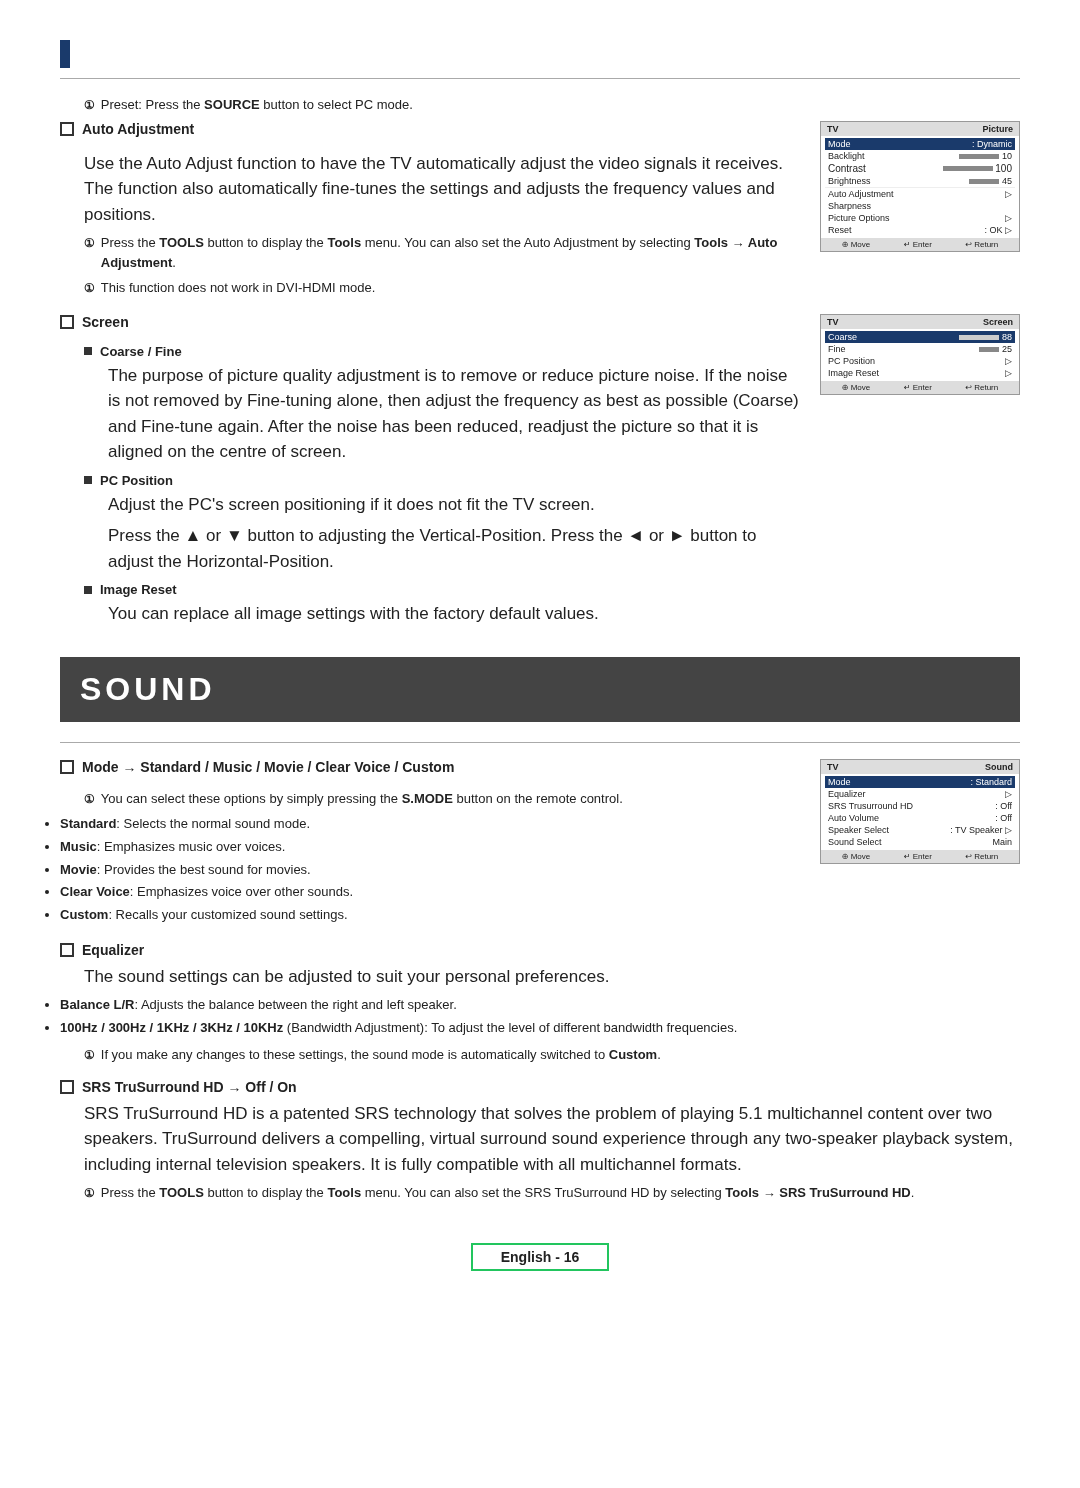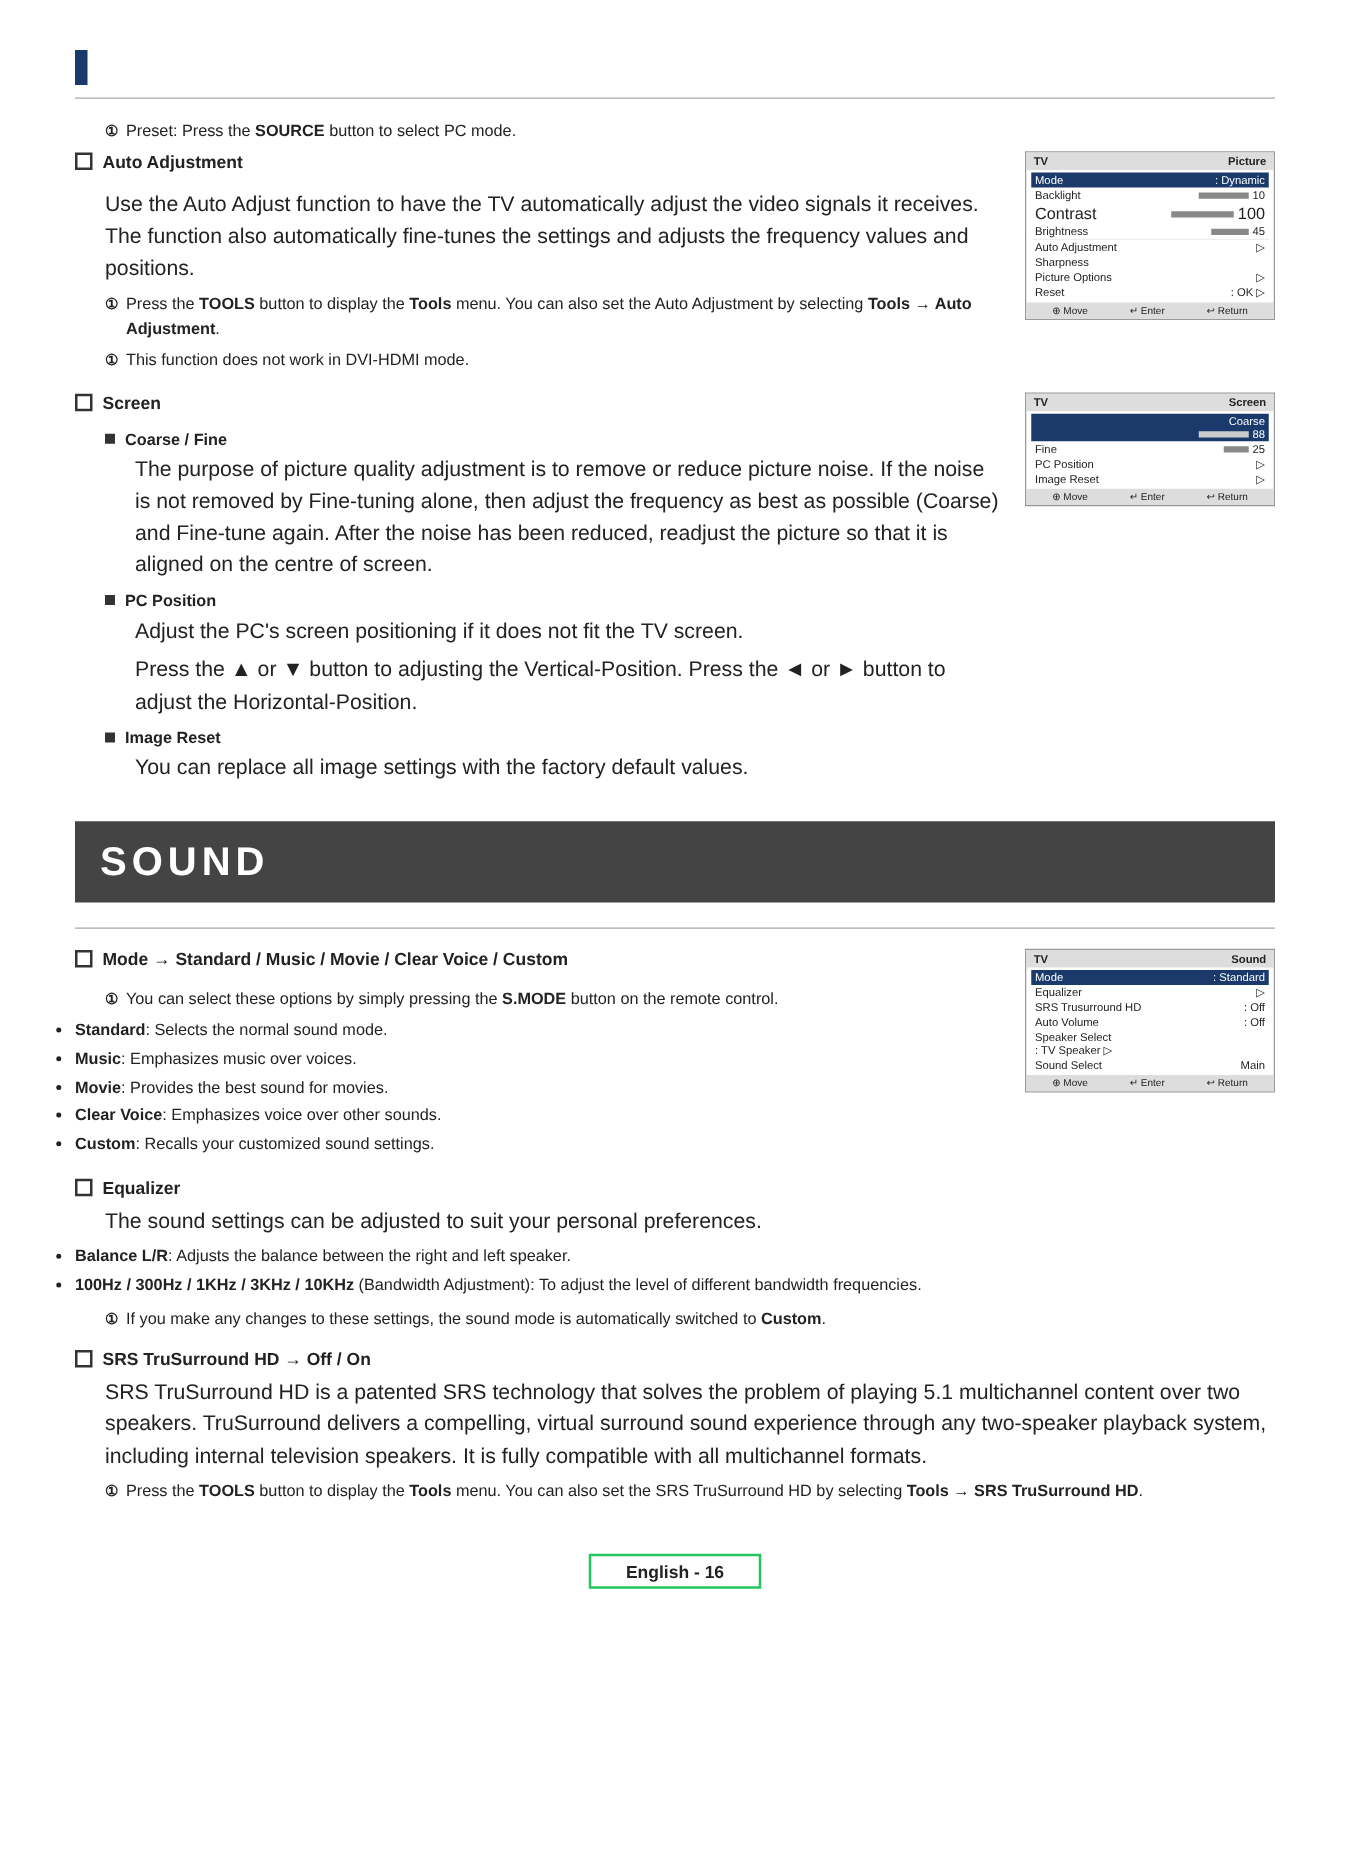--- a/index.html
+++ b/index.html
@@ -194,21 +194,21 @@
         </div>
         <div style="padding:2px 4px;">
           <div style="display:flex; justify-content:space-between; background:#1a3a6b; color:#fff; padding:1px 3px; font-size:9px;">
             <span>Mode</span>
               <span>: Dynamic</span>
           </div>
           <div style="display:flex; align-items:center; justify-content:space-between; padding:1px 3px; font-size:9px;">
             <span>Backlight</span>
             <span><span style="display:inline-block;width:40px;height:5px;background:#888;vertical-align:middle;"></span> 10</span>
           </div>
-          <div style="display:flex; align-items:center; justify-content:space-between; padding:1px 3px; font-size:13px;">
+          <div style="display:flex; align-items:center; justify-content:space-between; padding:1px 3px; font-size:10px;">
             <span>Contrast</span>
             <span><span style="display:inline-block;width:50px;height:5px;background:#888;vertical-align:middle;"></span> 100</span>
           </div>
           <div style="display:flex; align-items:center; justify-content:space-between; padding:1px 3px; font-size:9px;">
             <span>Brightness</span>
             <span><span style="display:inline-block;width:30px;height:5px;background:#888;vertical-align:middle;"></span> 45</span>
           </div>
           <div style="display:flex; justify-content:space-between; padding:1px 3px; font-size:9px; border-top:1px solid #eee;">
             <span>Auto Adjustment</span>
               <span>▷</span>
@@ -270,21 +270,21 @@
       </div>
     </div>
 
     <div style="position:absolute; top:0; right:0; width:200px;">
       <div style="border:1.5px solid #999; font-size:9px; background:#fff;">
         <div style="background:#ddd; padding:2px 6px; display:flex; justify-content:space-between; font-weight:bold; font-size:9px;">
           <span>TV</span>
           <span>Screen</span>
         </div>
         <div style="padding:2px 4px;">
-          <div style="display:flex; align-items:flex-end; justify-content:space-between; background:#1a3a6b; color:#fff; padding:1px 3px; font-size:9px;flex-direction:column;">
+          <div style="display:flex; align-items:flex-start; justify-content:space-between; background:#1a3a6b; color:#fff; padding:1px 3px; font-size:9px;">
             <span>Coarse</span>
             <span><span style="display:inline-block;width:40px;height:5px;background:#ccc;vertical-align:middle;"></span> 88</span>
           </div>
           <div style="display:flex; align-items:center; justify-content:space-between; padding:1px 3px; font-size:9px;">
             <span>Fine</span>
             <span><span style="display:inline-block;width:20px;height:5px;background:#888;vertical-align:middle;"></span> 25</span>
           </div>
           <div style="display:flex; justify-content:space-between; padding:1px 3px; font-size:9px;">
             <span>PC Position</span>
               <span>▷</span>
@@ -346,21 +346,21 @@
               <span>▷</span>
           </div>
           <div style="display:flex; justify-content:space-between; padding:1px 3px; font-size:9px;">
             <span>SRS Trusurround HD</span>
               <span>: Off</span>
           </div>
           <div style="display:flex; justify-content:space-between; padding:1px 3px; font-size:9px;">
             <span>Auto Volume</span>
               <span>: Off</span>
           </div>
-          <div style="display:flex; justify-content:space-between; padding:1px 3px; font-size:9px;flex-direction:column;">
+          <div style="display:flex; justify-content:space-between; padding:1px 3px; font-size:9px;">
             <span>Speaker Select</span>
               <span>: TV Speaker ▷</span>
           </div>
           <div style="display:flex; justify-content:space-between; padding:1px 3px; font-size:9px;">
             <span>Sound Select</span>
               <span>Main</span>
           </div>
         </div>
         <div style="background:#ddd; display:flex; justify-content:space-around; padding:2px 4px; font-size:8px;">
           <span>⊕ Move</span>

